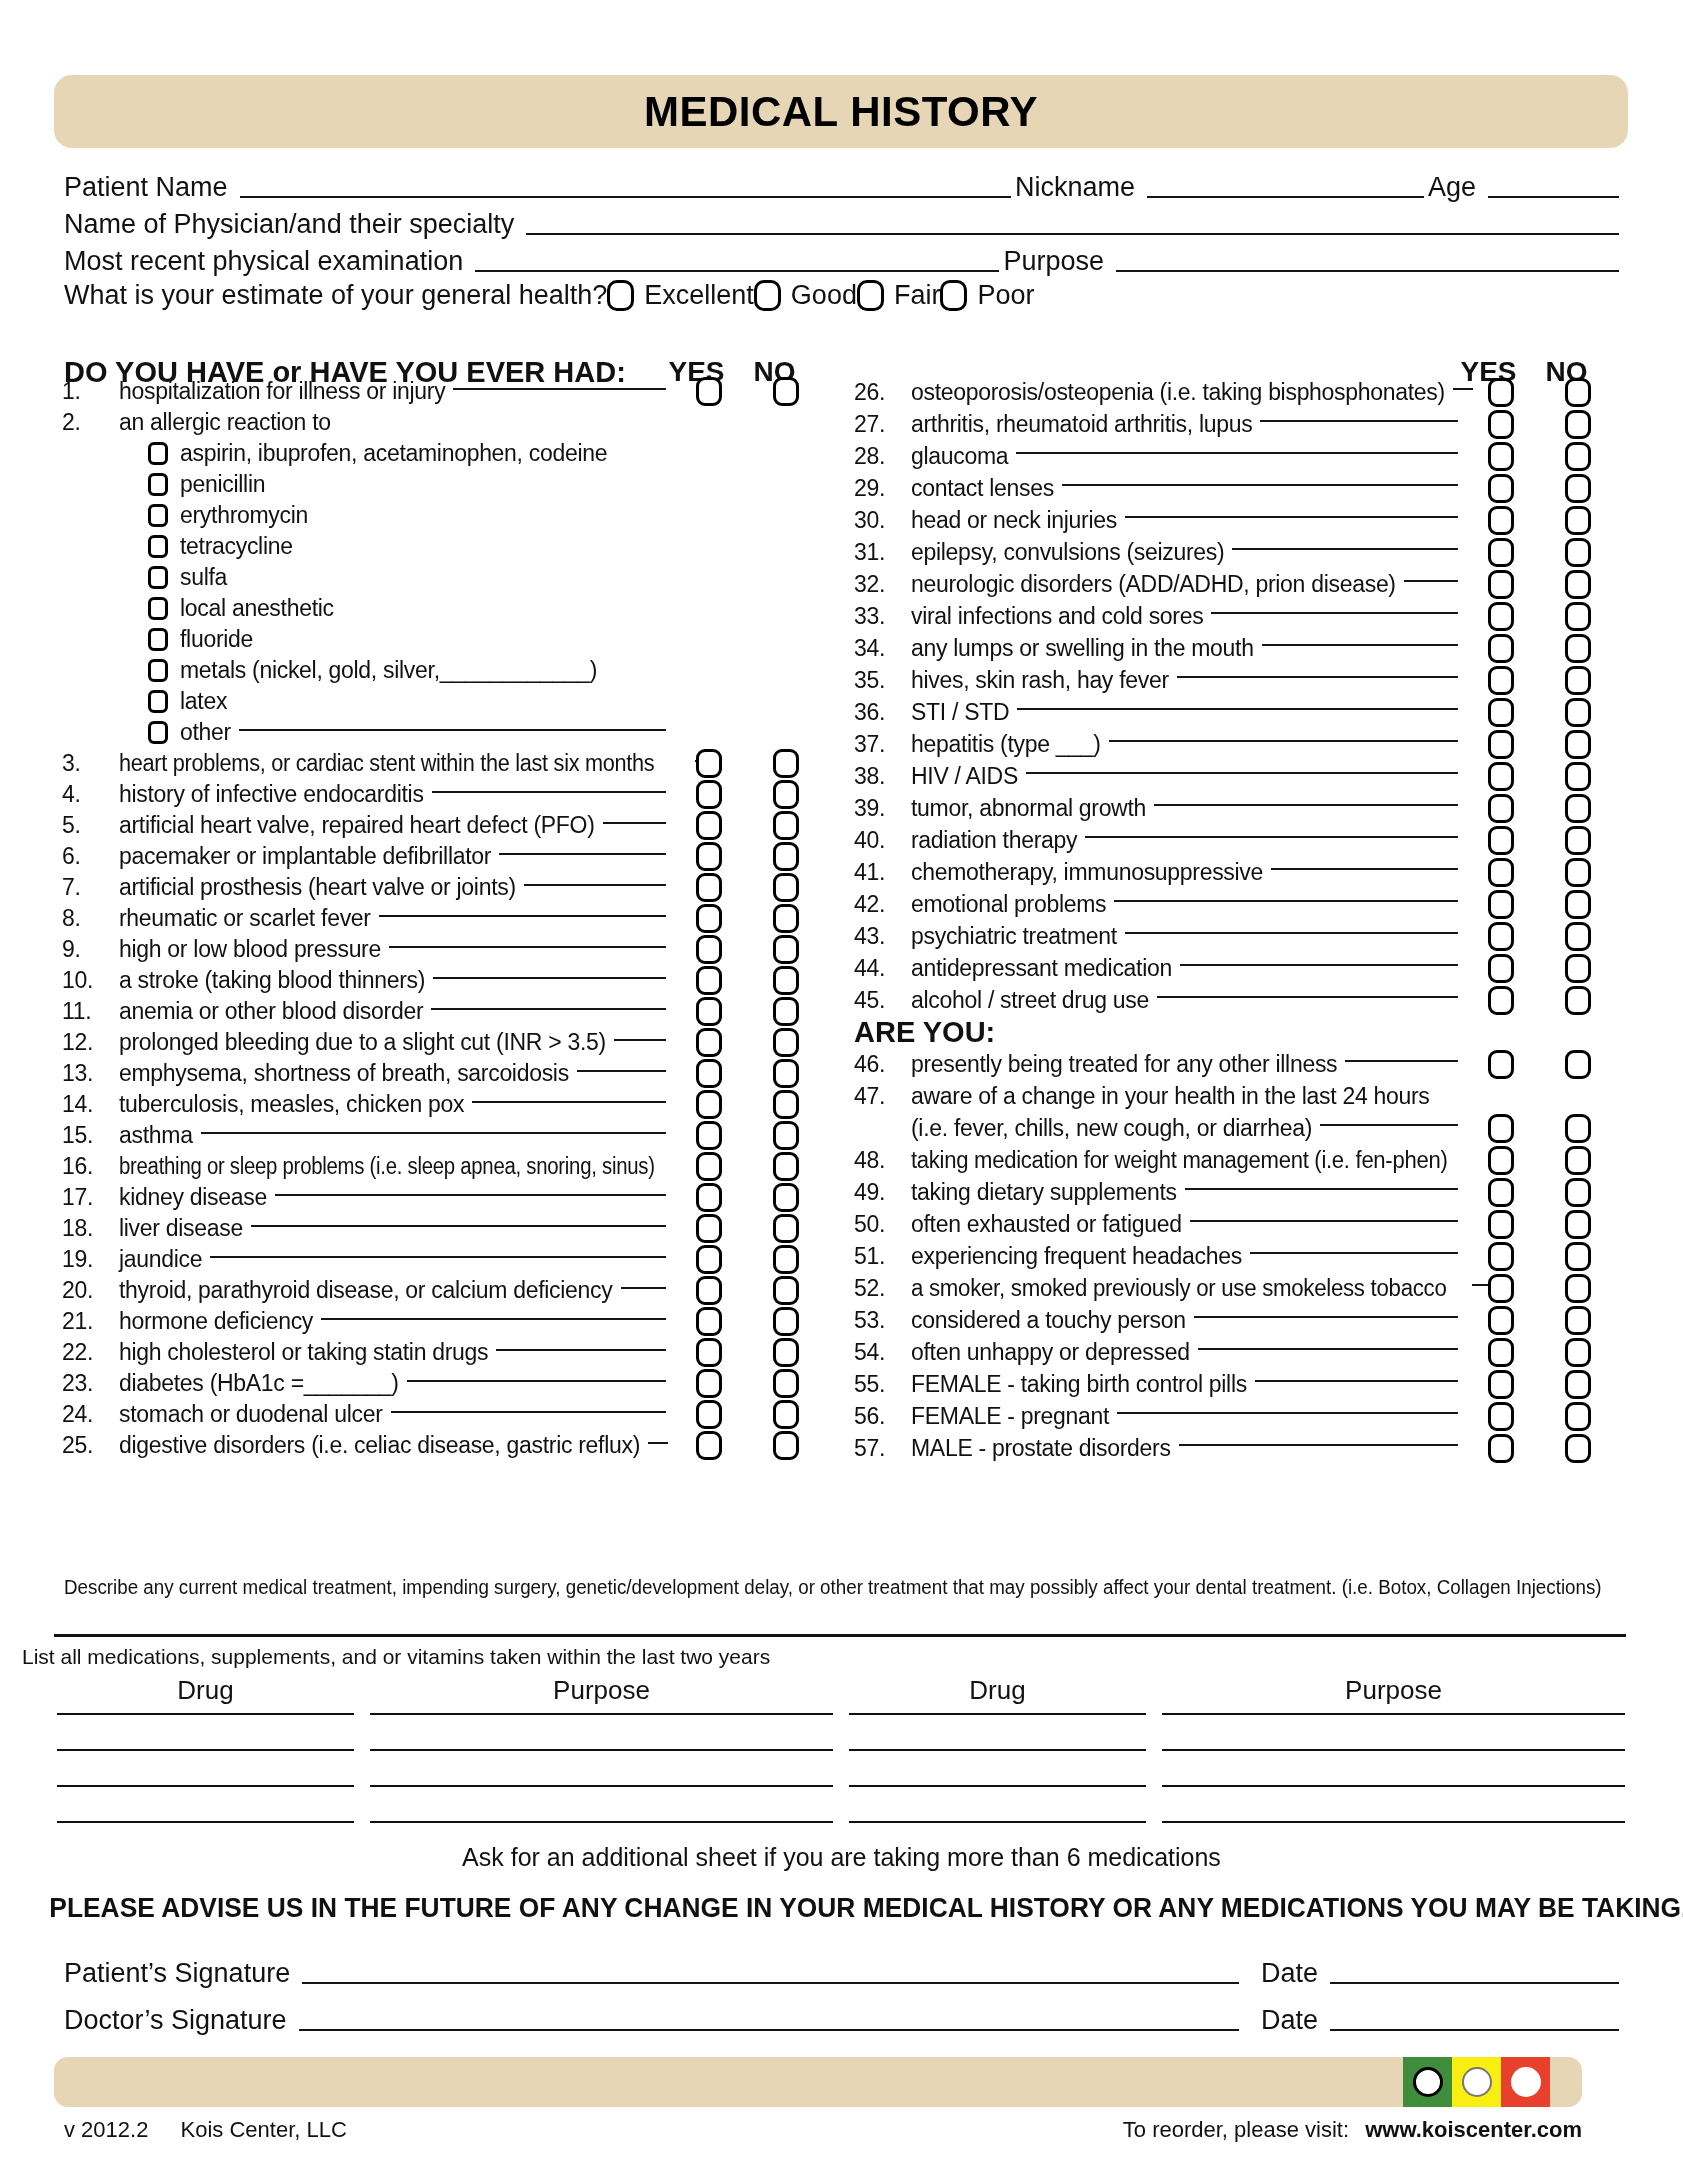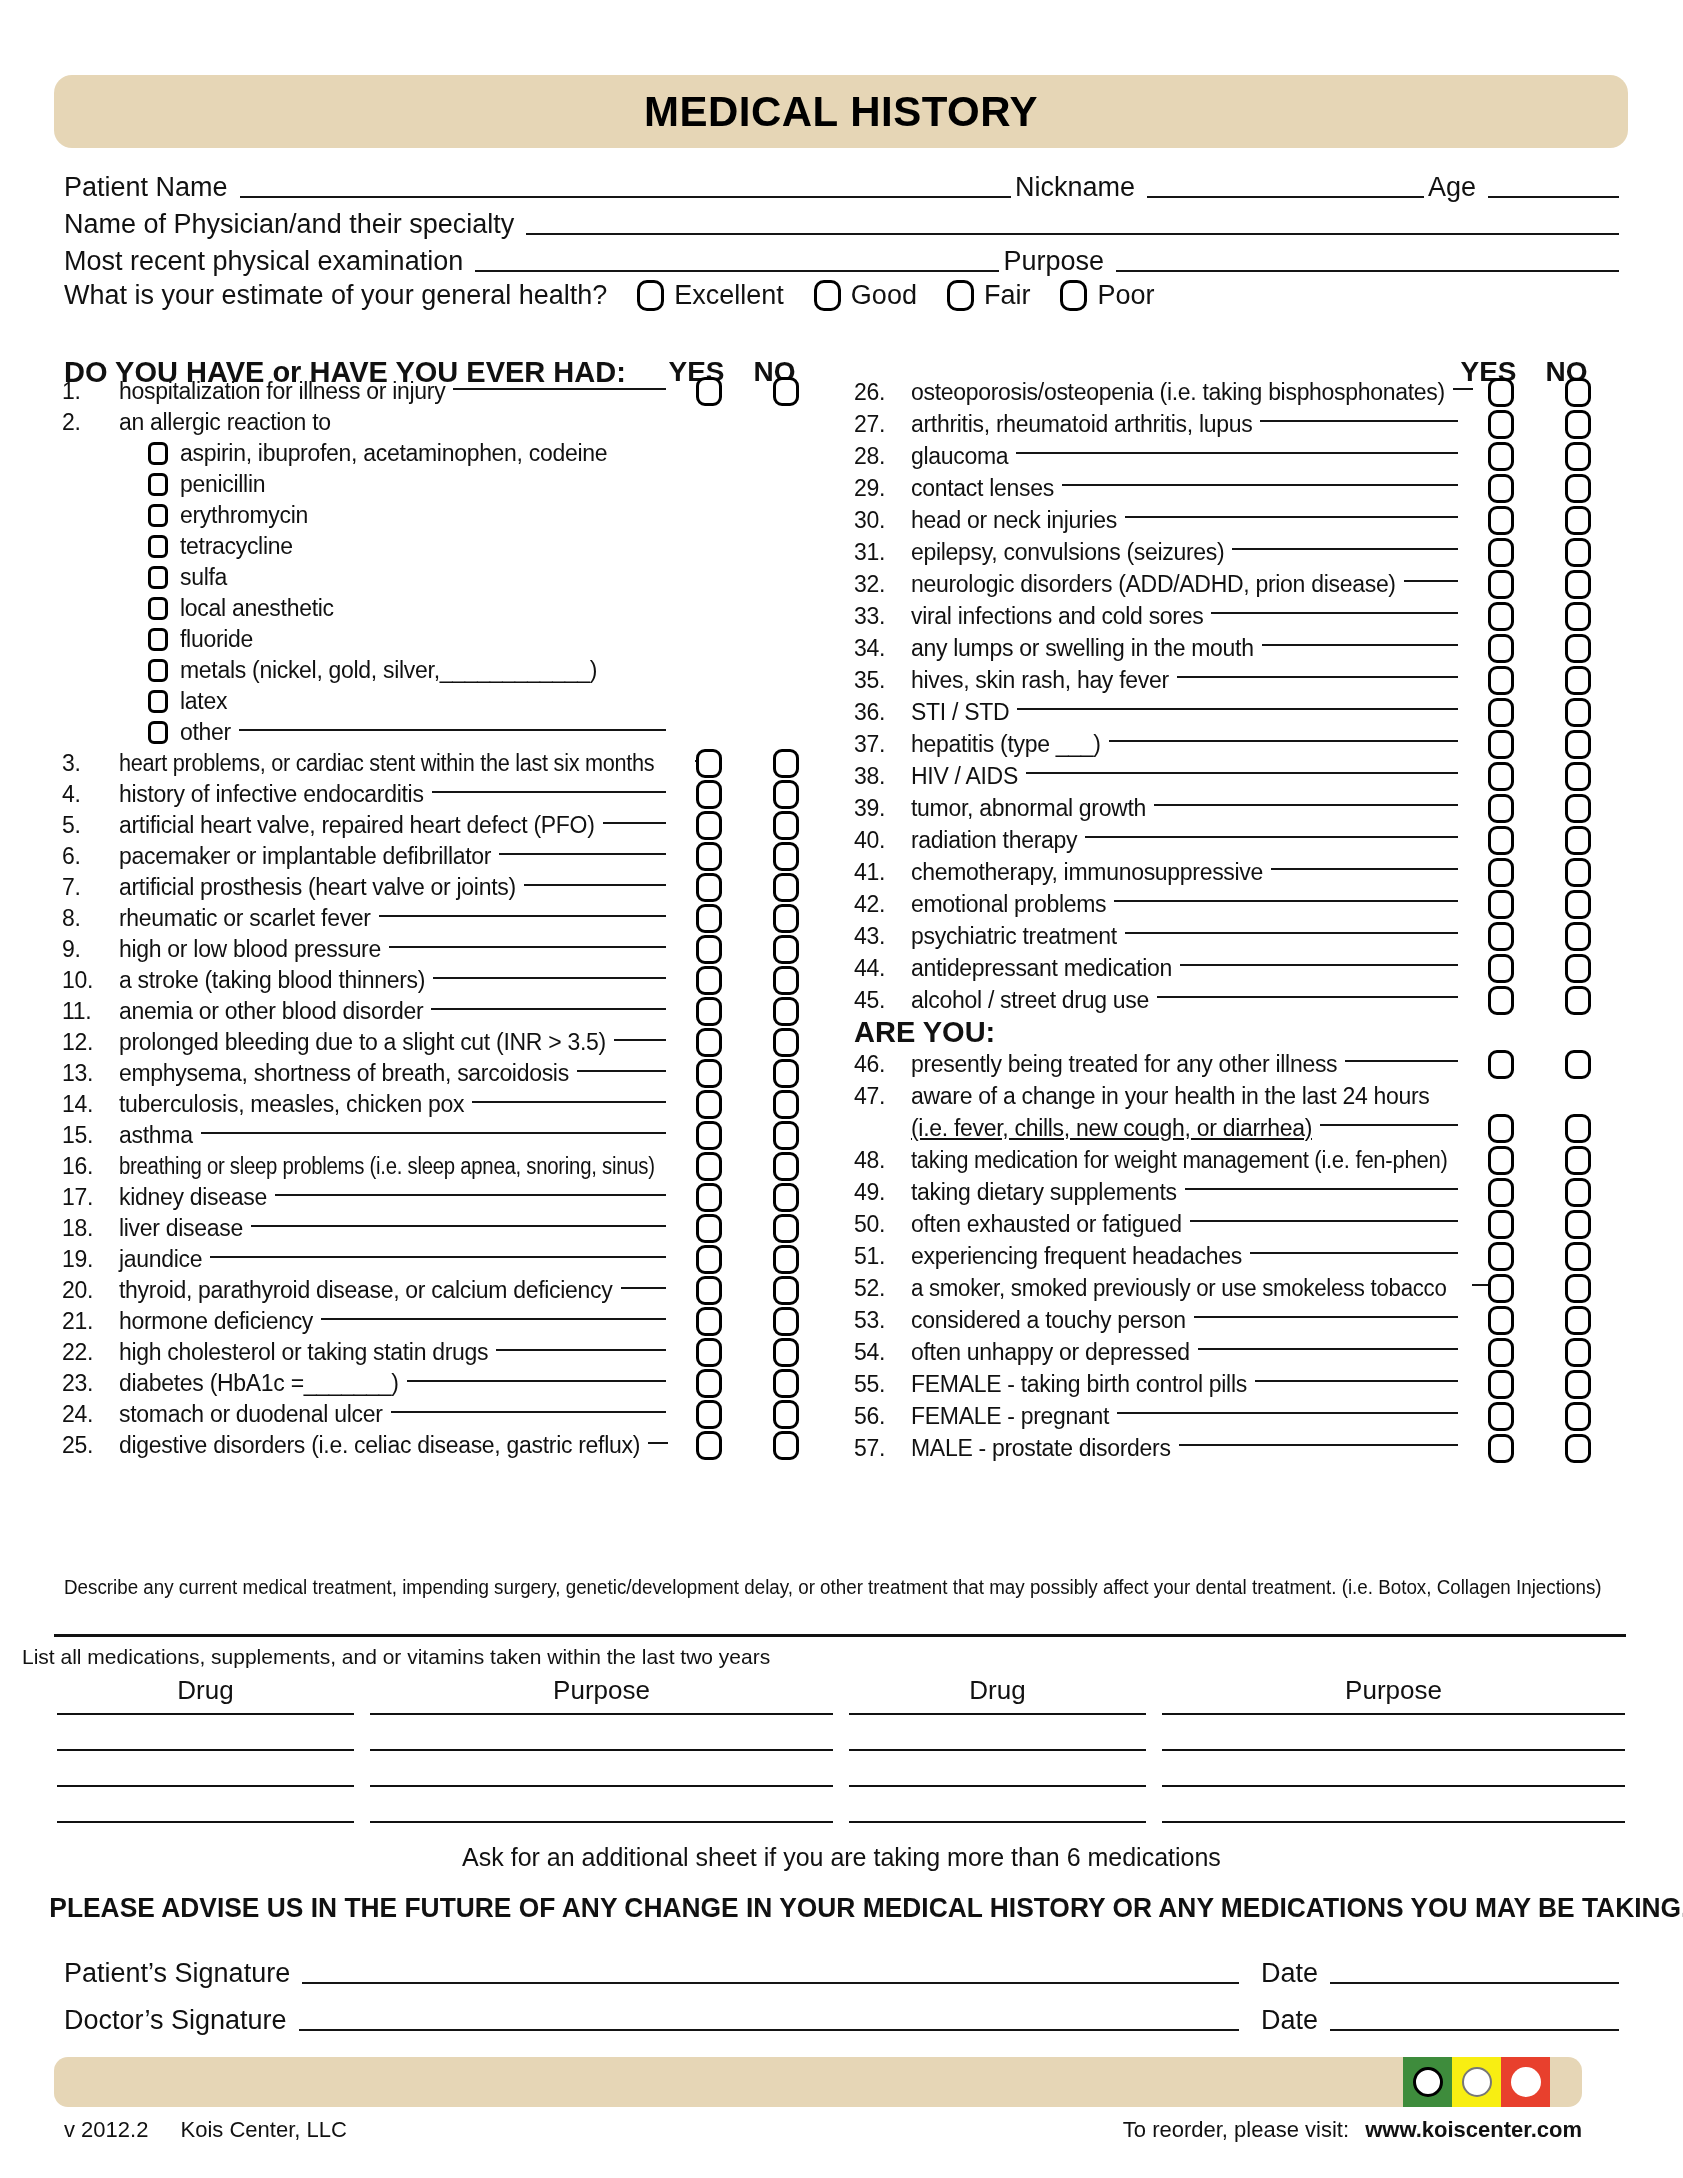--- a/index.html
+++ b/index.html
@@ -11,21 +11,21 @@
           display:flex;align-items:center;justify-content:center;}
   .banner .title{font-size:42px;font-weight:800;letter-spacing:0.5px;color:#000;}
 
   
   .info{position:absolute;left:64px;top:166px;width:1559px;font-size:27px;}
   .irow{display:flex;align-items:flex-end;height:37px;line-height:1.15;}
   .lbl{white-space:nowrap;}
   .fill{border-bottom:2.5px solid #151515;margin:0 4px 5px 12px;flex:1 1 30px;min-width:20px;}
   .fill.fx{flex:0 0 auto;}
   .health{display:flex;align-items:center;}
-  .health-option{display:flex;align-items:center;margin-left:30px;}
+  .health-option{display:flex;align-items:center;}
   .cb{display:inline-block;background:#fff;box-sizing:border-box;}
   .health-cb{width:27px;height:31px;border:3.5px solid #000;border-radius:10px;margin-right:10px;flex:0 0 auto;}
 
   
   .check-header{position:absolute;left:0;top:356px;width:1683px;height:34px;font-weight:bold;}
   .check-header .heading{position:absolute;left:64px;font-size:29px;}
   .yn{position:absolute;width:79px;text-align:center;font-size:28px;}
   .col{position:absolute;top:376px;width:782px;font-size:23px;letter-spacing:-0.3px;}
   #col-left{left:54px;}
   #col-right{left:846px;}
@@ -33,21 +33,21 @@
        padding-left:8px;padding-right:168px;box-sizing:border-box;}
   #col-right .row{height:32px;}
   .num{flex:0 0 57px;white-space:nowrap;}
   .txt{white-space:nowrap;flex:0 0 auto;transform-origin:0 62%;}
   .row .fill{margin:0 2px 6px 8px;}
   .cells{position:absolute;right:12px;top:0;height:100%;width:154px;display:flex;align-items:center;}
   .cell{width:77px;display:flex;justify-content:center;}
   .rowcb{width:26px;height:29px;border:3px solid #000;border-radius:9px;}
   .sub{padding-left:94px;}
   .subcb{width:20px;height:23px;border:3px solid #000;border-radius:6px;margin-right:12px;flex:0 0 auto;}
-  .cont{padding-left:65px;text-decoration:underline;}
+  .cont{padding-left:65px;}
   .rowhdr{font-weight:bold;font-size:29px;letter-spacing:0;}
 
   
   .describe{position:absolute;left:64px;top:1576px;width:1559px;font-size:20px;overflow:visible;}
   .fitspan{display:inline-block;white-space:nowrap;}
   .bigline{position:absolute;left:54px;top:1634px;width:1572px;border-top:3px solid #111;}
   .medslabel{position:absolute;left:0;top:1645px;width:1683px;font-size:21px;margin-left:22px;}
   .medtable{position:absolute;left:57px;top:1675px;width:1568px;display:flex;justify-content:space-between;}
   .mcol .mhdr{text-align:center;font-size:26px;height:32px;}
   .mline{border-bottom:2.5px solid #111;margin-top:34px;}

